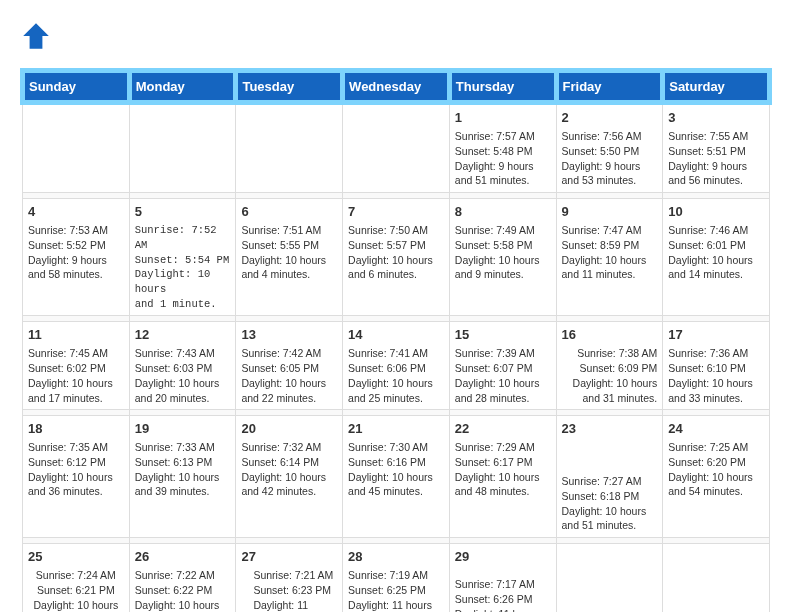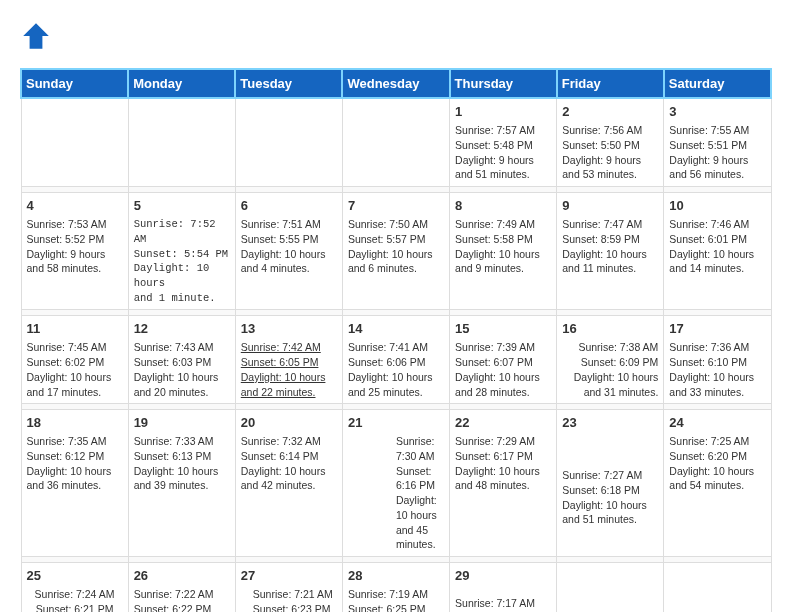--- a/index.html
+++ b/index.html
@@ -54,21 +54,21 @@
     }
     thead tr {
       background: #1565c0;
       color: #fff;
     }
     thead th {
       padding: 6px 4px;
       text-align: left;
       font-size: 13px;
       font-weight: bold;
-      border: 2px solid #7dd3fc;
+      border: 5px solid #7dd3fc;
     }
     tbody tr {
       border-bottom: 1px solid #ccc;
     }
     tbody td {
       vertical-align: top;
       padding: 4px 5px;
       border: 1px solid #ddd;
       width: calc(100% / 7);
       min-height: 80px;
@@ -235,21 +235,21 @@
         </td>
         <td>
           <div class="day-number">12</div>
           <div class="day-info" style="white-space: pre-line;">Sunrise: 7:43 AM
 Sunset: 6:03 PM
 Daylight: 10 hours
 and 20 minutes.</div>
         </td>
         <td>
           <div class="day-number">13</div>
-          <div class="day-info" style="white-space: pre-line; text-decoration: underline;">Sunrise: 7:42 AM
+          <div class="day-info" style="white-space: pre-line;">Sunrise: 7:42 AM
 Sunset: 6:05 PM
 Daylight: 10 hours
 and 22 minutes.</div>
         </td>
         <td>
           <div class="day-number">14</div>
           <div class="day-info" style="white-space: pre-line;">Sunrise: 7:41 AM
 Sunset: 6:06 PM
 Daylight: 10 hours
 and 25 minutes.</div>
@@ -302,21 +302,21 @@
         </td>
         <td>
           <div class="day-number">20</div>
           <div class="day-info" style="white-space: pre-line;">Sunrise: 7:32 AM
 Sunset: 6:14 PM
 Daylight: 10 hours
 and 42 minutes.</div>
         </td>
         <td>
           <div class="day-number">21</div>
-          <div class="day-info" style="white-space: pre-line; margin-left: 48px;">Sunrise: 7:30 AM
+          <div class="day-info" style="white-space: pre-line;">Sunrise: 7:30 AM
 Sunset: 6:16 PM
 Daylight: 10 hours
 and 45 minutes.</div>
         </td>
         <td>
           <div class="day-number">22</div>
           <div class="day-info" style="white-space: pre-line;">Sunrise: 7:29 AM
 Sunset: 6:17 PM
 Daylight: 10 hours
 and 48 minutes.</div>

